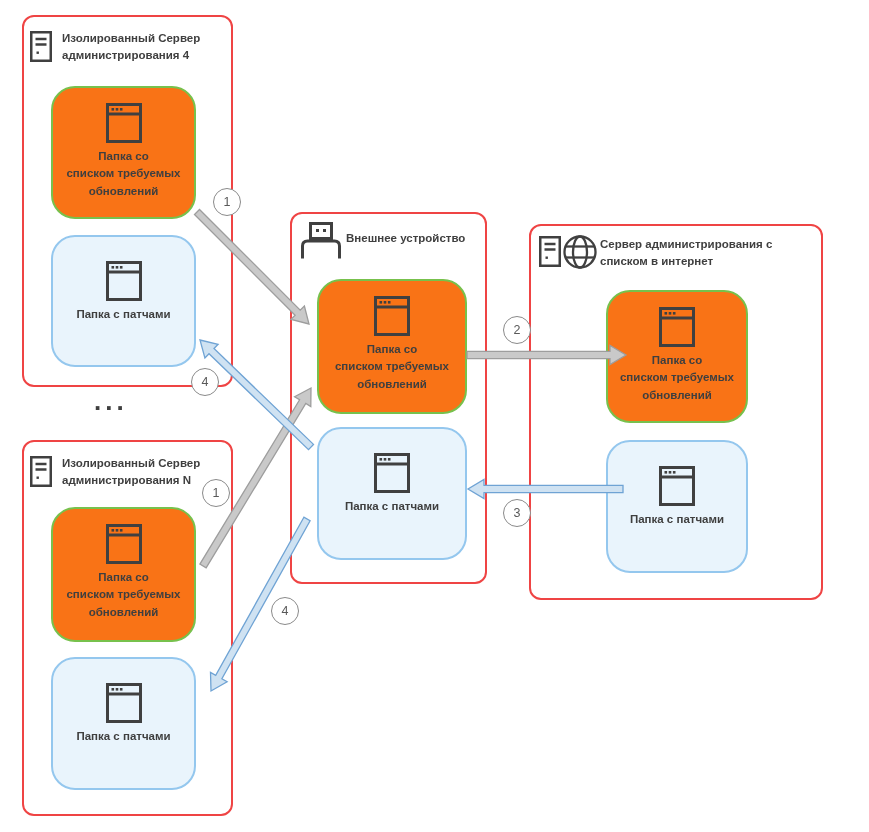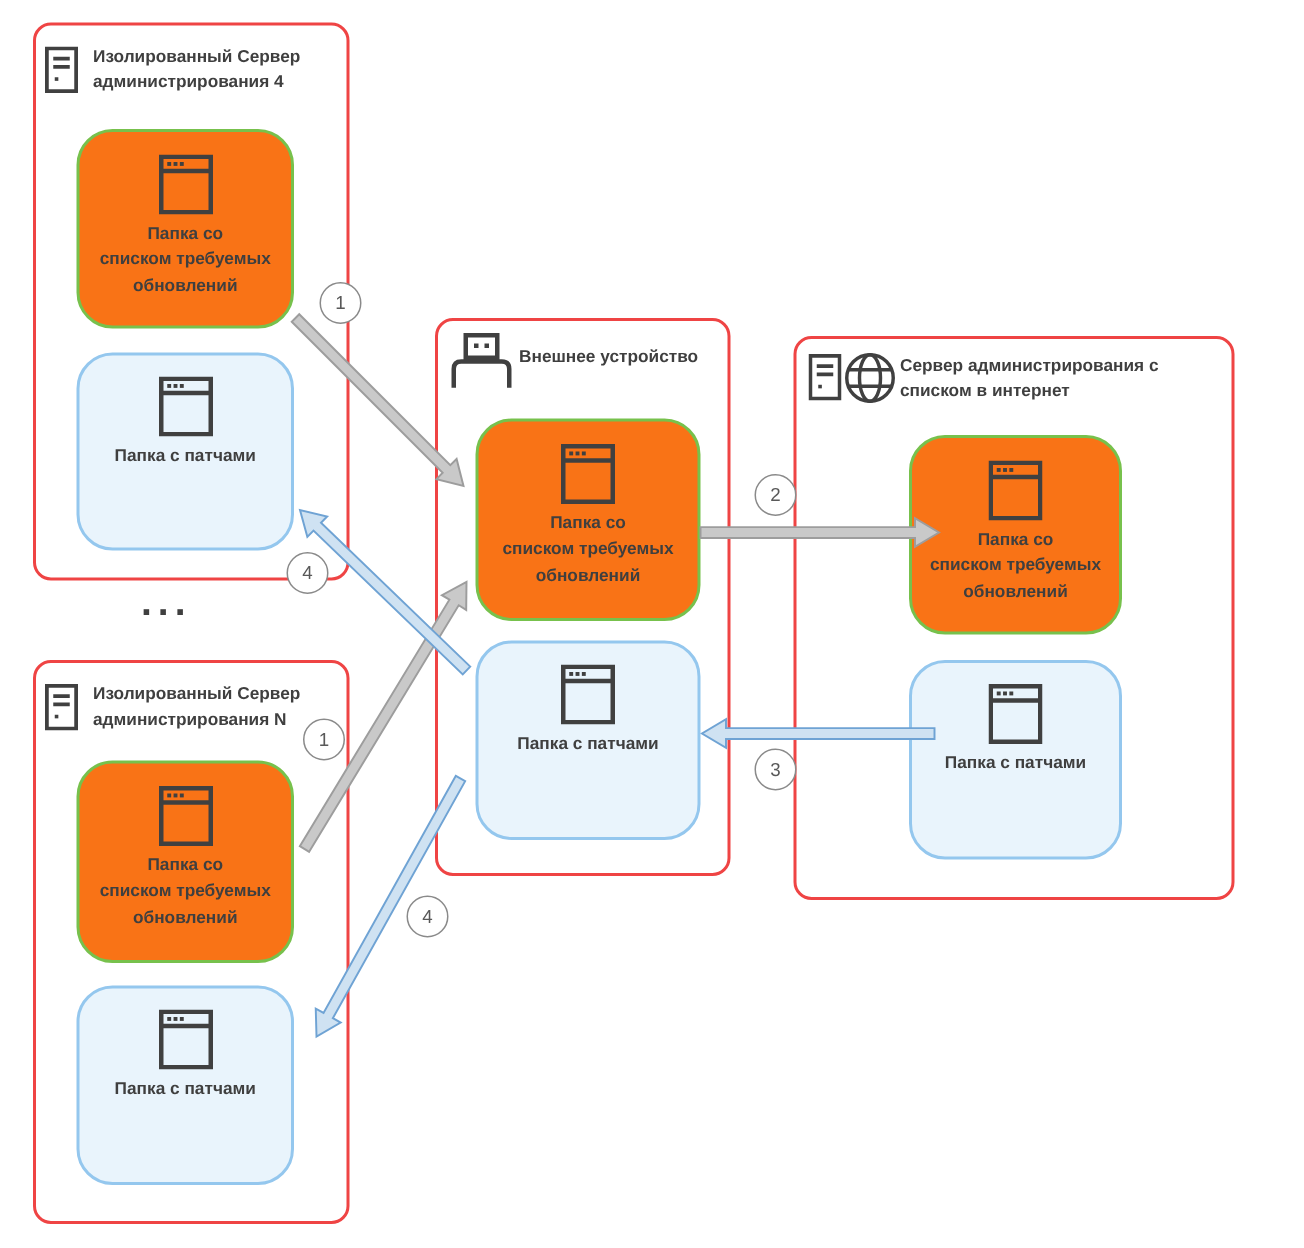--- a/index.html
+++ b/index.html
@@ -11,21 +11,21 @@
     position:absolute;background:#fff;border:2px solid #ef4444;border-radius:12px;z-index:1;font-weight:bold;
   }
   .hdr-icon{position:absolute;}
   .hdr-text{position:absolute;font-size:11.5px;line-height:1.45;color:#3f3f3f;white-space:nowrap;}
   .hdr-text span{display:block;}
   .folder{
     position:absolute;border-radius:24px;display:flex;flex-direction:column;align-items:center;
     text-align:center;font-size:11.5px;line-height:1.5;box-sizing:border-box;
   }
   .folder.green{background:#f97316;border:2px solid #77c14c;padding-top:15px;}
-  .folder.blue{background:#e9f4fc;border:2px solid #94c7ee;padding-top:14px;}
+  .folder.blue{background:#e9f4fc;border:2px solid #94c7ee;padding-top:24px;}
   .flabel{margin-top:5px;}
   .flabel span{display:block;}
   .step{
     position:absolute;width:28px;height:28px;border-radius:50%;background:#fff;
     border:1.5px solid #8a8a8a;color:#595959;font-size:12.5px;z-index:5;
     display:flex;align-items:center;justify-content:center;box-sizing:border-box;
   }
   .dots{
     position:absolute;left:94px;top:386px;font-size:26px;font-weight:bold;
     letter-spacing:4px;color:#3f3f3f;z-index:1;

